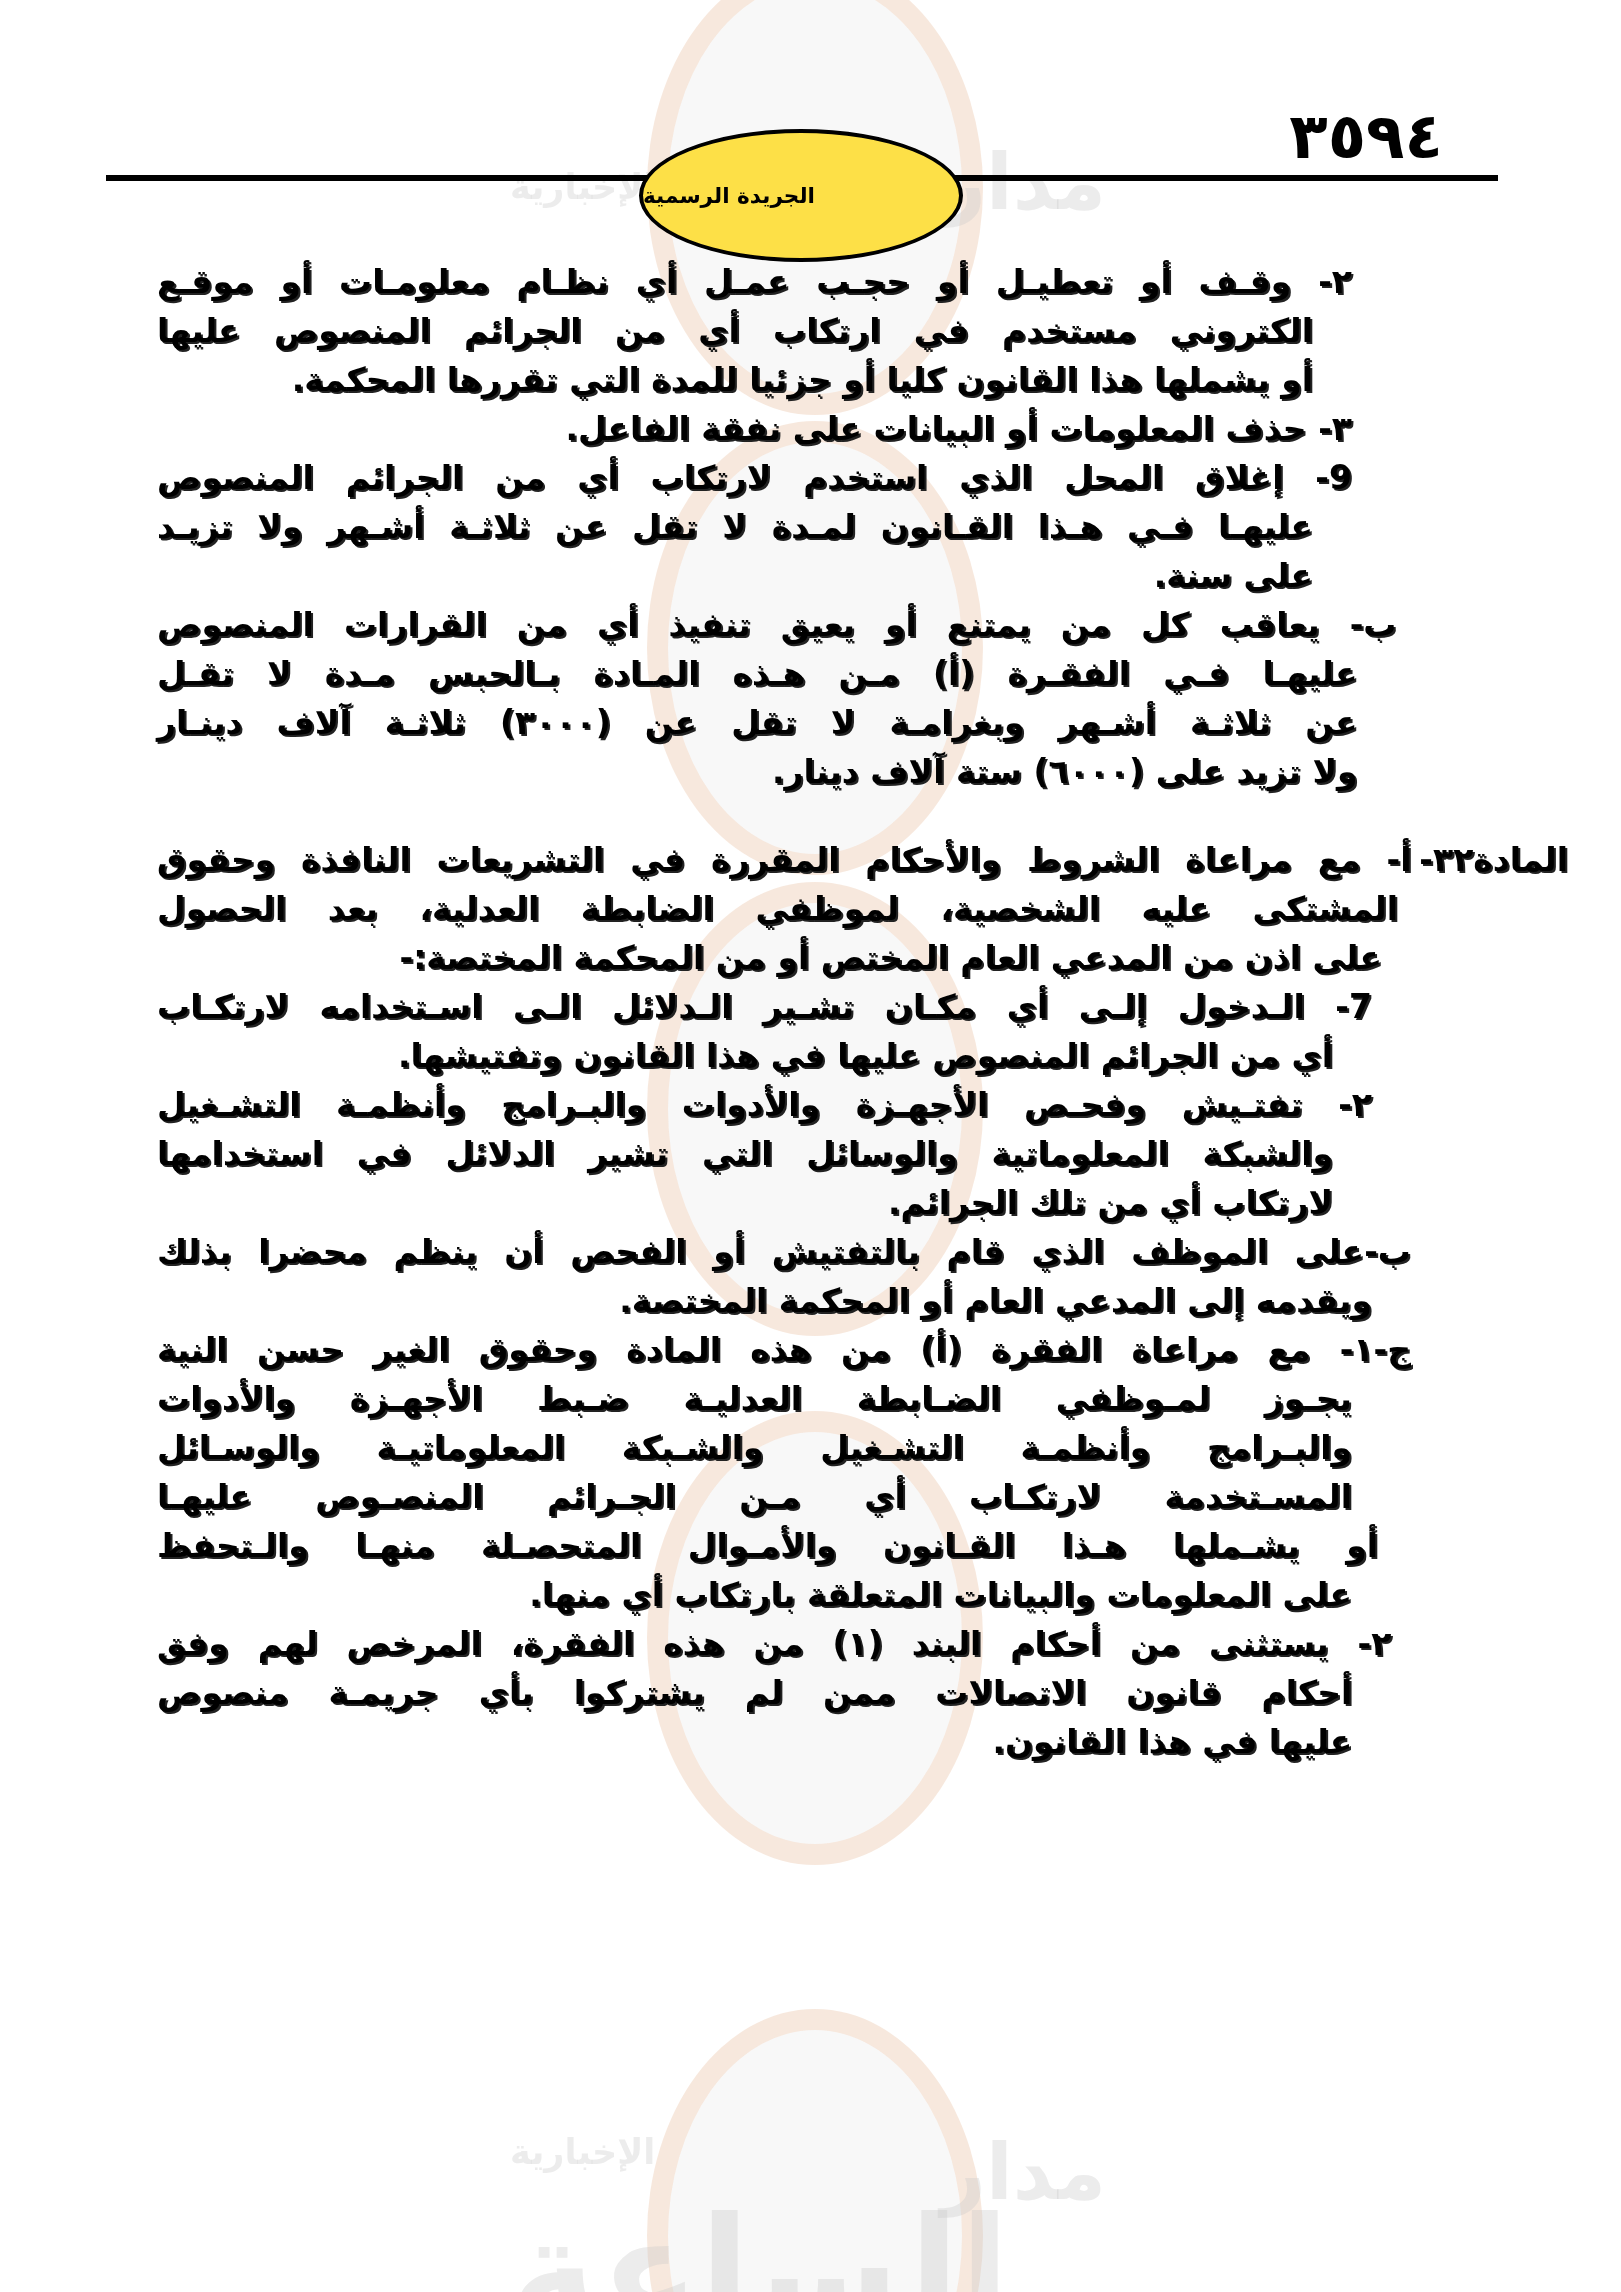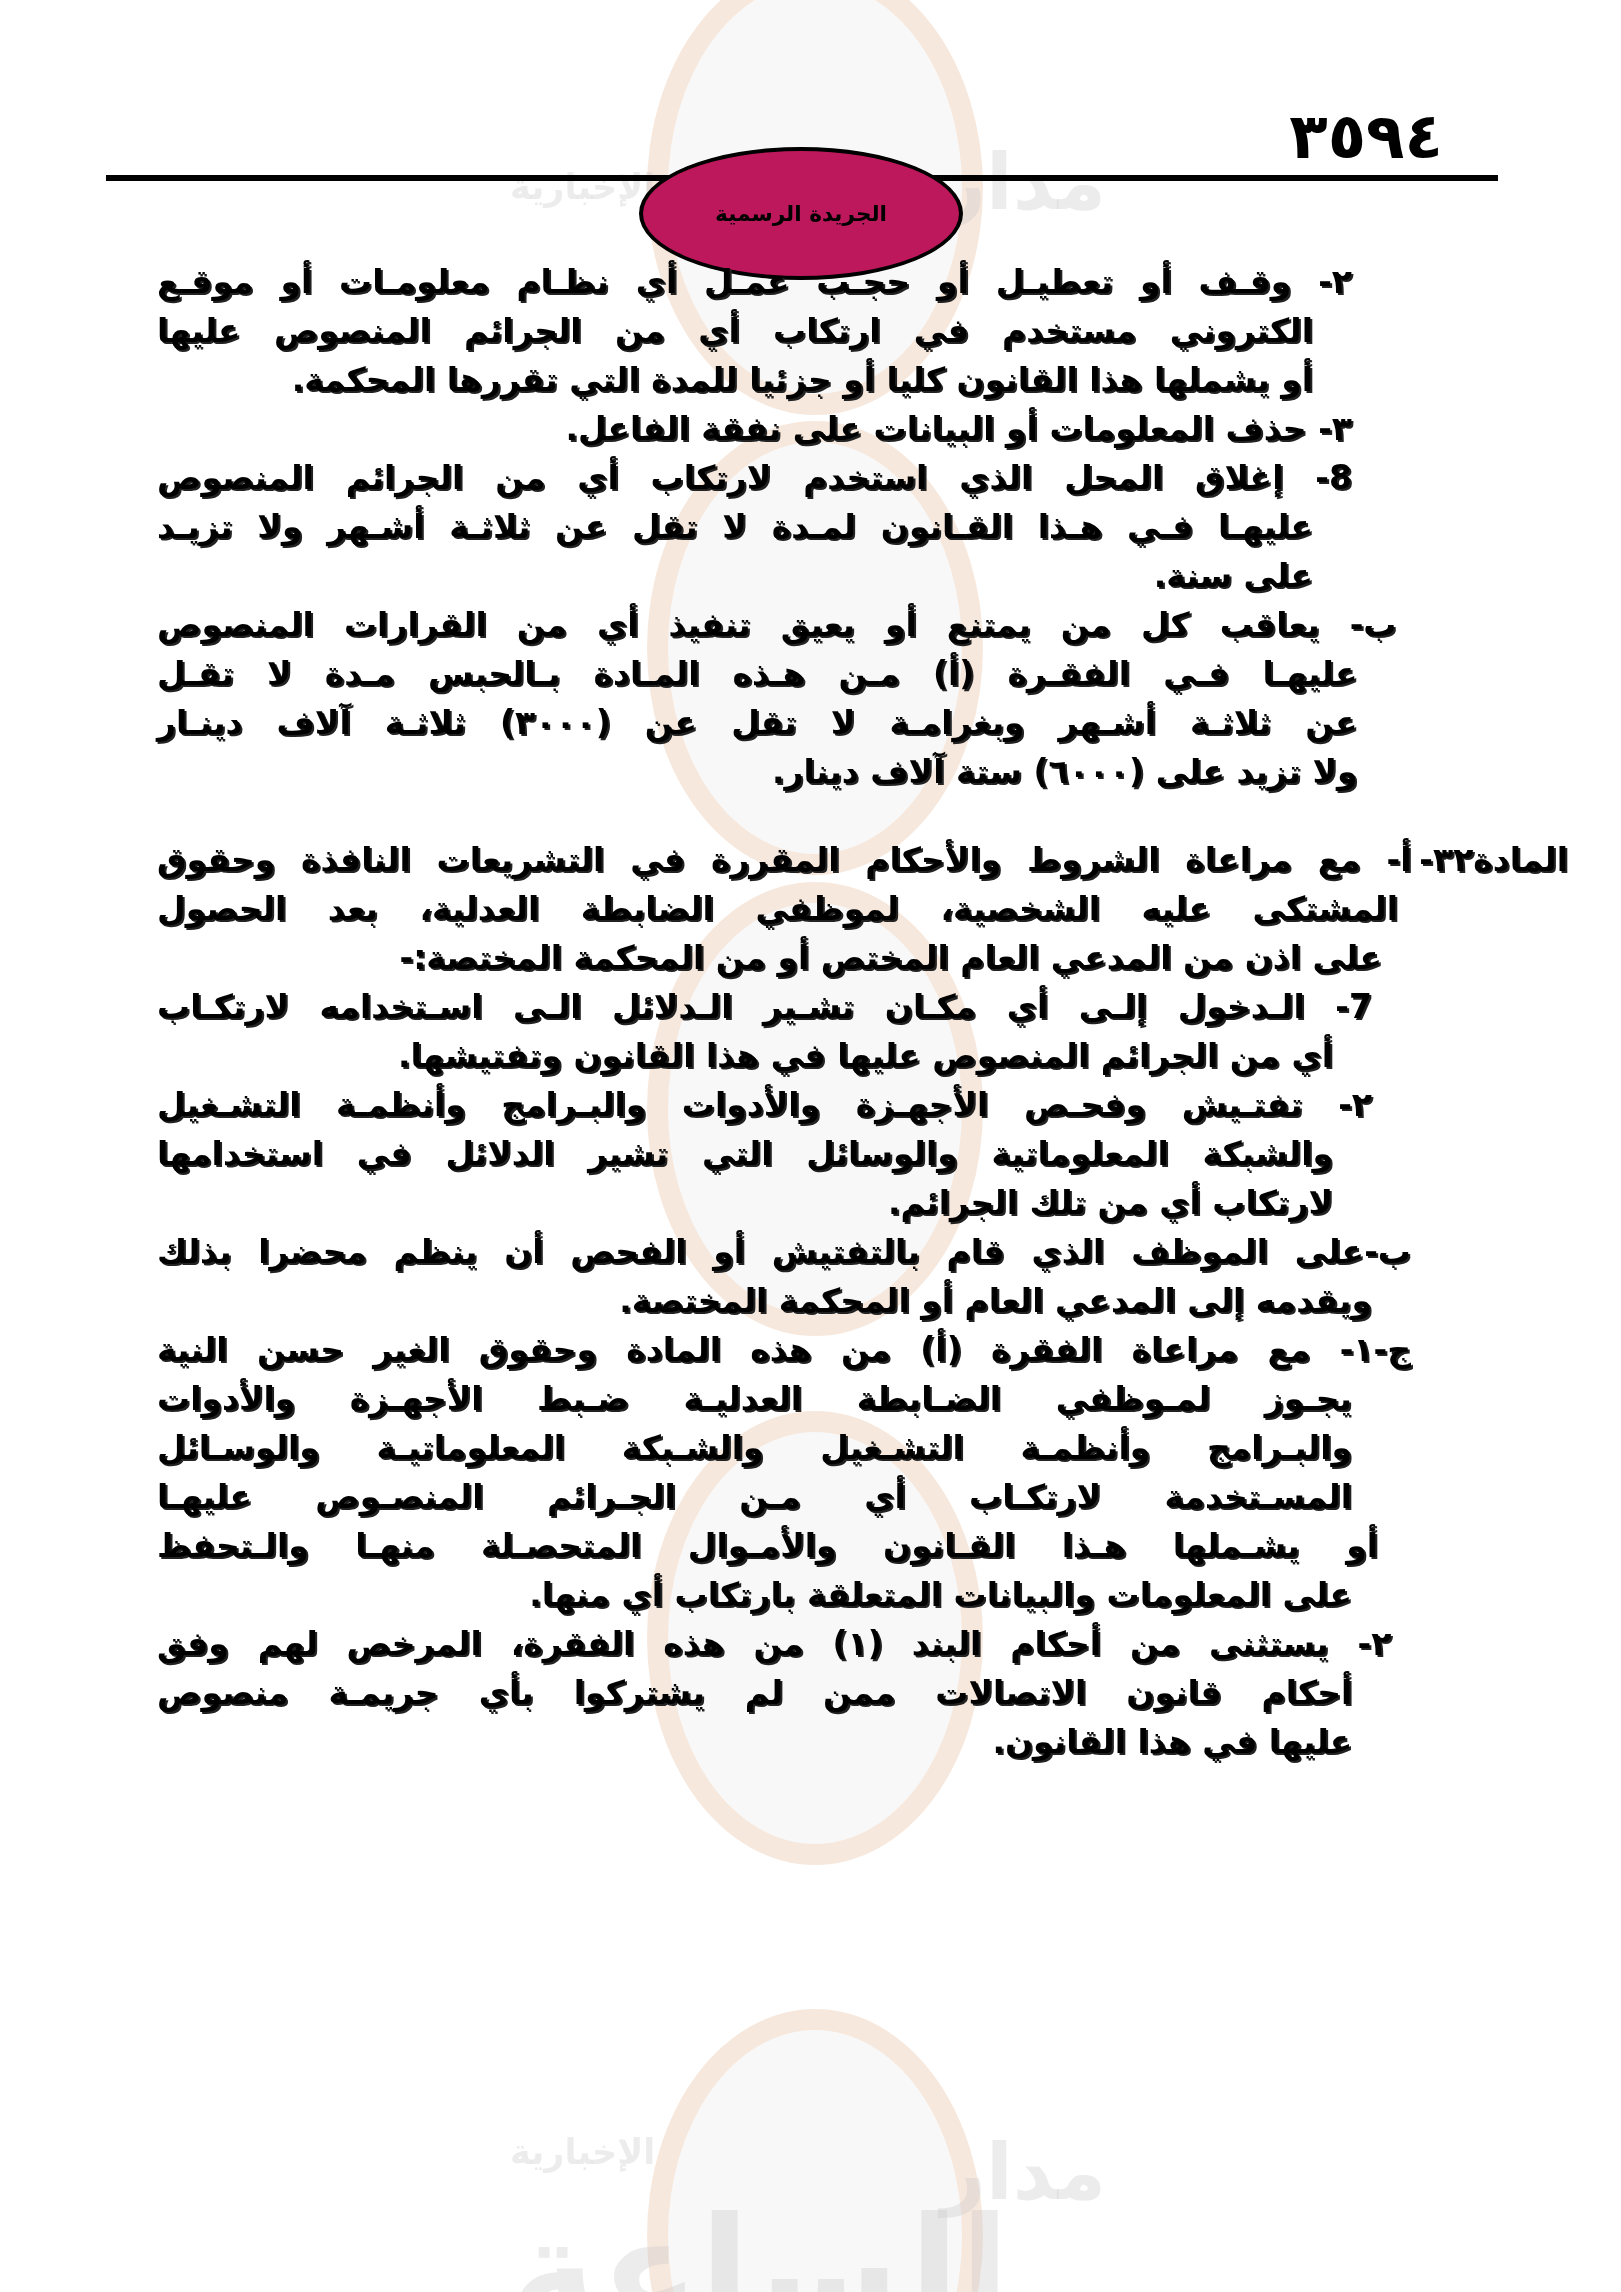--- a/index.html
+++ b/index.html
@@ -19,23 +19,23 @@
   }
   .page-number {
     position: absolute; top: 100px; right: 178px;
     font-size: 63px; font-weight: bold; letter-spacing: 13.7px;
     direction: rtl;
   }
   .header-rule {
     position: absolute; top: 175px; left: 106px; width: 1392px; height: 5.9px; background: #000;
   }
   .header-oval {
-    position: absolute; top: 147px; left: 639px; width: 316px; height: 125px;
-    border: 4.9px solid #000; border-radius: 50%; background: #be185d;
-    display: flex; align-items: center; justify-content: center;
+    position: absolute; top: 129px; left: 639px; width: 316px; height: 125px;
+    border: 4.9px solid #000; border-radius: 50%; background: #fde047;
+    display: flex; align-items: center; justify-content: flex-end;
     font-size: 21.6px; font-weight: bold; direction: rtl;
   }
   .content {
     position: absolute; top: 257px; left: 157px; width: 1264px;
     direction: rtl; text-align: right;
     font-size: 33px; font-weight: bold; line-height: 49px;
     text-shadow: 2px 2px 0 #222;
   }
   .block { position: relative; }
   .line { display: block; white-space: nowrap; text-align: justify; text-align-last: justify; }
@@ -72,21 +72,21 @@
     <span class="line">٢- وقـف أو تعطيـل أو حجـب عمـل أي نظـام معلومـات أو موقـع</span>
     <span class="line" style="margin-right:39px">الكتروني مستخدم في ارتكاب أي من الجرائم المنصوص عليها</span>
     <span class="line last" style="margin-right:39px">أو يشملها هذا القانون كليا أو جزئيا للمدة التي تقررها المحكمة.</span>
   </div>
 
   <div class="block ind2">
     <span class="line last">٣- حذف المعلومات أو البيانات على نفقة الفاعل.</span>
   </div>
 
   <div class="block ind2">
-    <span class="line">8- إغلاق المحل الذي استخدم لارتكاب أي من الجرائم المنصوص</span>
+    <span class="line">9- إغلاق المحل الذي استخدم لارتكاب أي من الجرائم المنصوص</span>
     <span class="line" style="margin-right:39px">عليهـا فـي هـذا القـانون لمـدة لا تقل عن ثلاثـة أشـهر ولا تزيـد</span>
     <span class="line last" style="margin-right:39px">على سنة.</span>
   </div>
 
   <div class="block ind1">
     <span class="line">ب- يعاقب كل من يمتنع أو يعيق تنفيذ أي من القرارات المنصوص</span>
     <span class="line" style="margin-right:39px">عليهـا فـي الفقـرة (أ) مـن هـذه المـادة بـالحبس مـدة لا تقـل</span>
     <span class="line" style="margin-right:39px">عن ثلاثـة أشـهر وبغرامـة لا تقل عن (٣٠٠٠) ثلاثـة آلاف دينـار</span>
     <span class="line last" style="margin-right:39px">ولا تزيد على (٦٠٠٠) ستة آلاف دينار.</span>
   </div>

